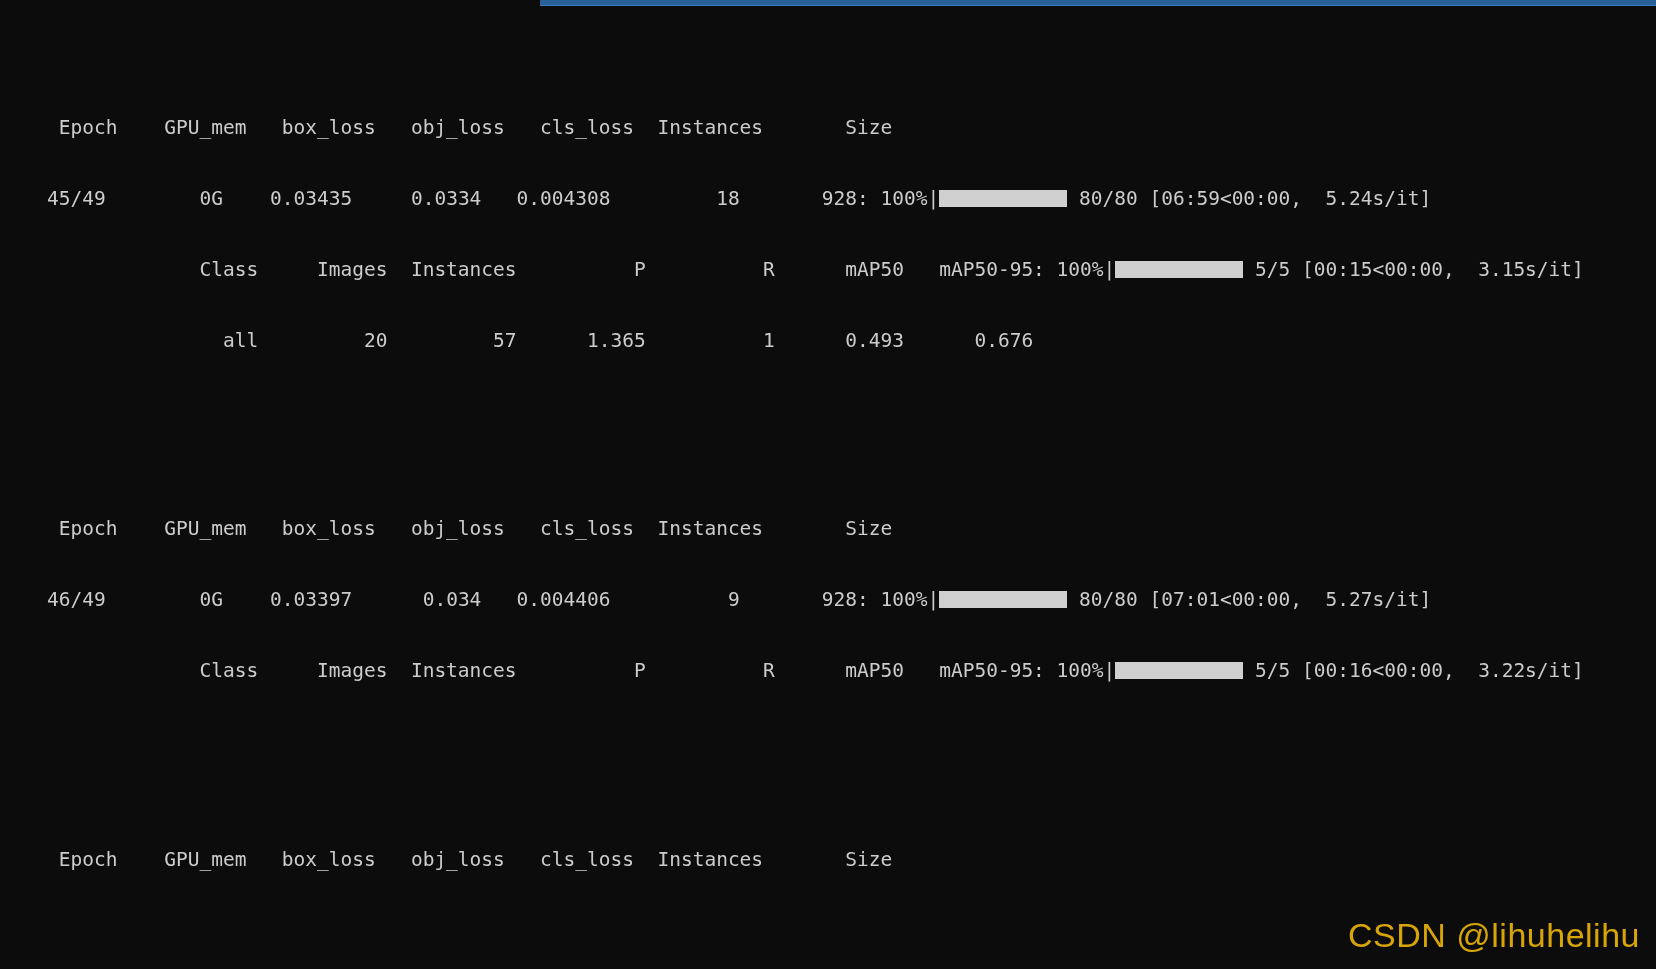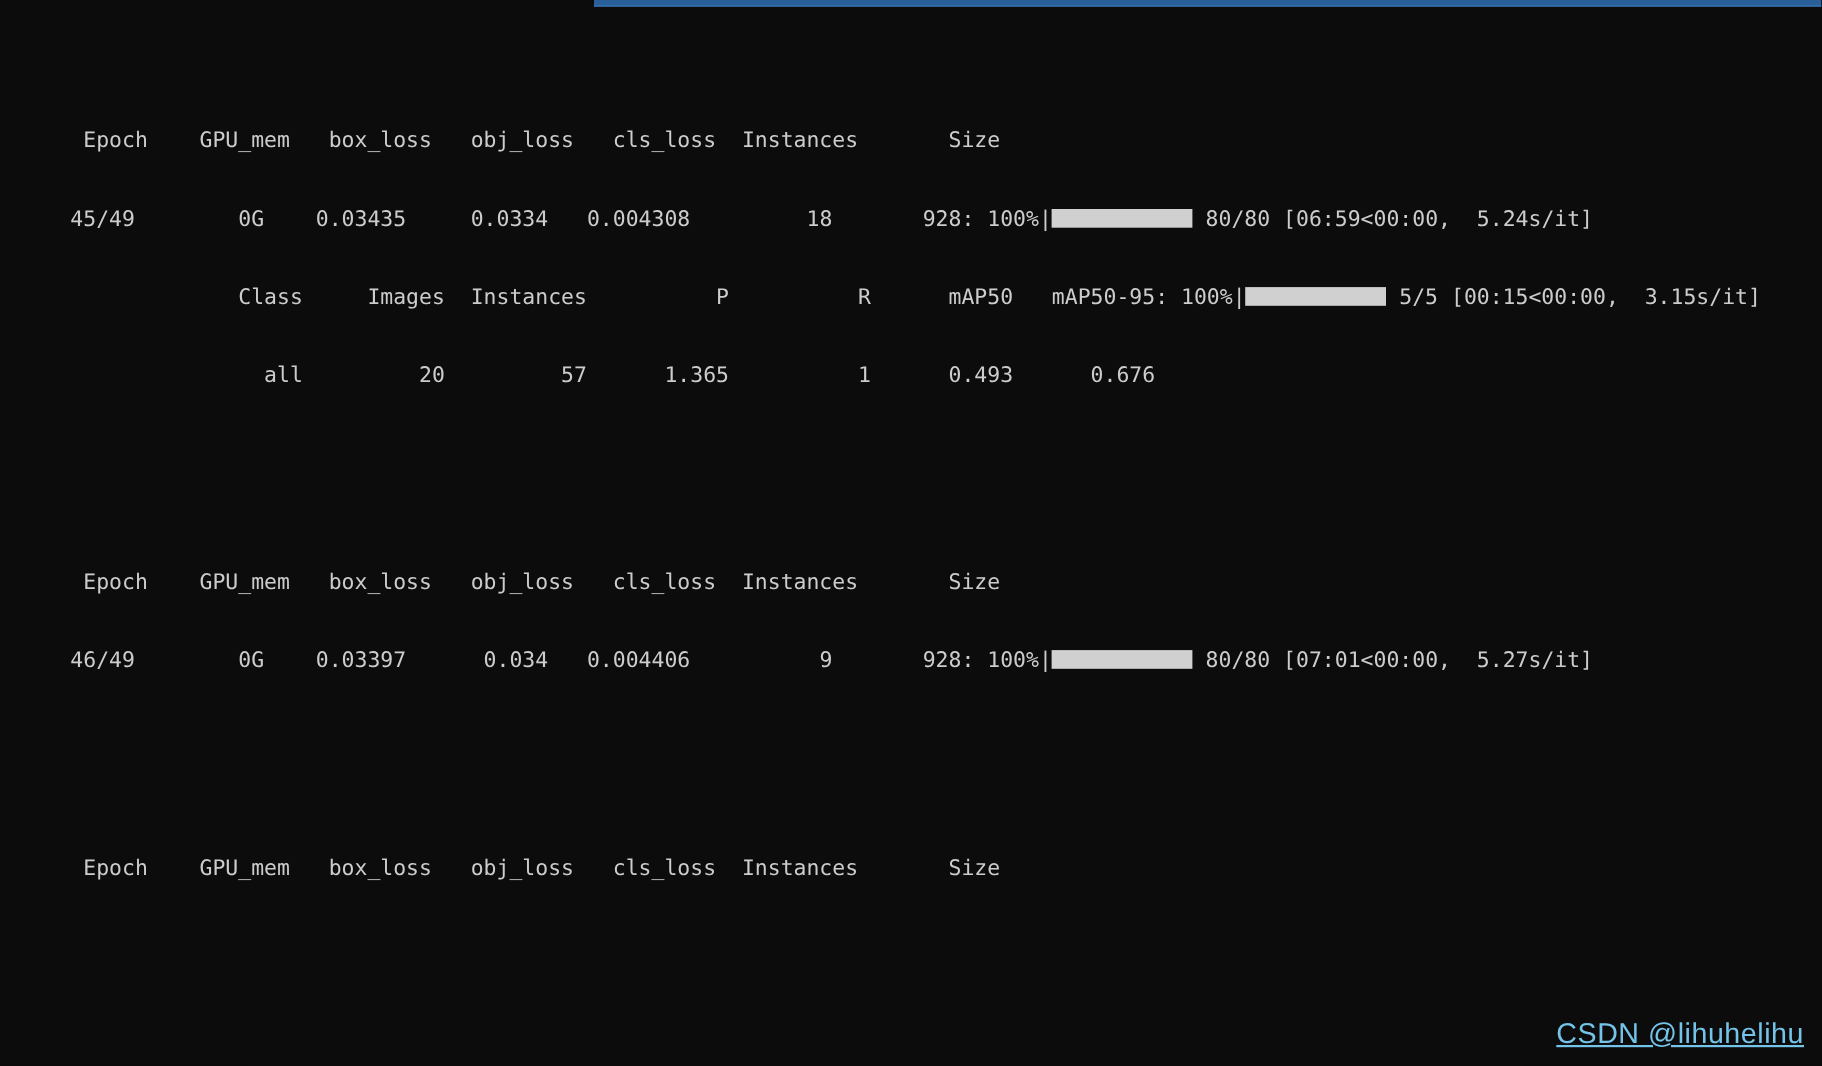--- a/index.html
+++ b/index.html
@@ -33,44 +33,42 @@
     color: #cccccc;
     font-size: 19.5px;
     line-height: 23.6px;
     white-space: pre;
     letter-spacing: 0px;
   }
   .line {
     height: 23.6px;
     position: relative;
     white-space: pre;
-    padding-left: 17px;
   }
   .blank { height: 23.6px; }
 
   
   .pbar {
     display: inline-block;
     background: #d0d0d0;
     height: 17px;
     vertical-align: -2px;
   }
   .pbar-train { width: 128px; }
   .pbar-val { width: 128px; }
 
   .watermark {
     position: absolute;
     right: 16px;
     bottom: 14px;
-    color: #7dd3fc;
+    color: #eab308;
     font-family: "Liberation Sans", sans-serif;
-    font-size: 26px;
+    font-size: 34px;
     letter-spacing: 0.5px;
     opacity: 0.92;
-    text-decoration: underline;
   }
 </style>
 </head>
 <body>
 
 <div id="terminal">
 
   <div class="top-accent"></div>
 
   <div class="console">
@@ -78,20 +76,21 @@
     
     <div class="line"><span>     Epoch    GPU_mem   box_loss   obj_loss   cls_loss  Instances       Size</span></div>
     <div class="line"><span>    45/49</span><span>        0G</span><span>    0.03435</span><span>     0.0334</span><span>   0.004308</span><span>         18</span><span>       928</span><span>: </span><span>100%</span><span>|</span><span class="pbar pbar-train"></span><span> </span><span>80/80</span><span> </span><span>[06:59&lt;00:00,  5.24s/it]</span></div>
     <div class="line"><span>                 Class     Images  Instances          P          R      mAP50   mAP50-95: </span><span>100%</span><span>|</span><span class="pbar pbar-val"></span><span> </span><span>5/5</span><span> </span><span>[00:15&lt;00:00,  3.15s/it]</span></div>
     <div class="line"><span>                   all</span><span>         20</span><span>         57</span><span>      1.365</span><span>          1</span><span>      0.493</span><span>      0.676</span></div>
     <div class="blank"></div>
 
     
     <div class="line"><span>     Epoch    GPU_mem   box_loss   obj_loss   cls_loss  Instances       Size</span></div>
     <div class="line"><span>    46/49</span><span>        0G</span><span>    0.03397</span><span>      0.034</span><span>   0.004406</span><span>          9</span><span>       928</span><span>: </span><span>100%</span><span>|</span><span class="pbar pbar-train"></span><span> </span><span>80/80</span><span> </span><span>[07:01&lt;00:00,  5.27s/it]</span></div>
+    <div class="line"><span>                 Class     Images  Instances          P          R      mAP50   mAP50-95: </span><span>100%</span><span>|</span><span class="pbar pbar-val"></span><span> </span><span>5/5</span><span> </span><span>[00:16&lt;00:00,  3.22s/it]</span></div>
     <div class="blank"></div>
 
     
     <div class="line"><span>     Epoch    GPU_mem   box_loss   obj_loss   cls_loss  Instances       Size</span></div>
     
     
     
     
 
     

